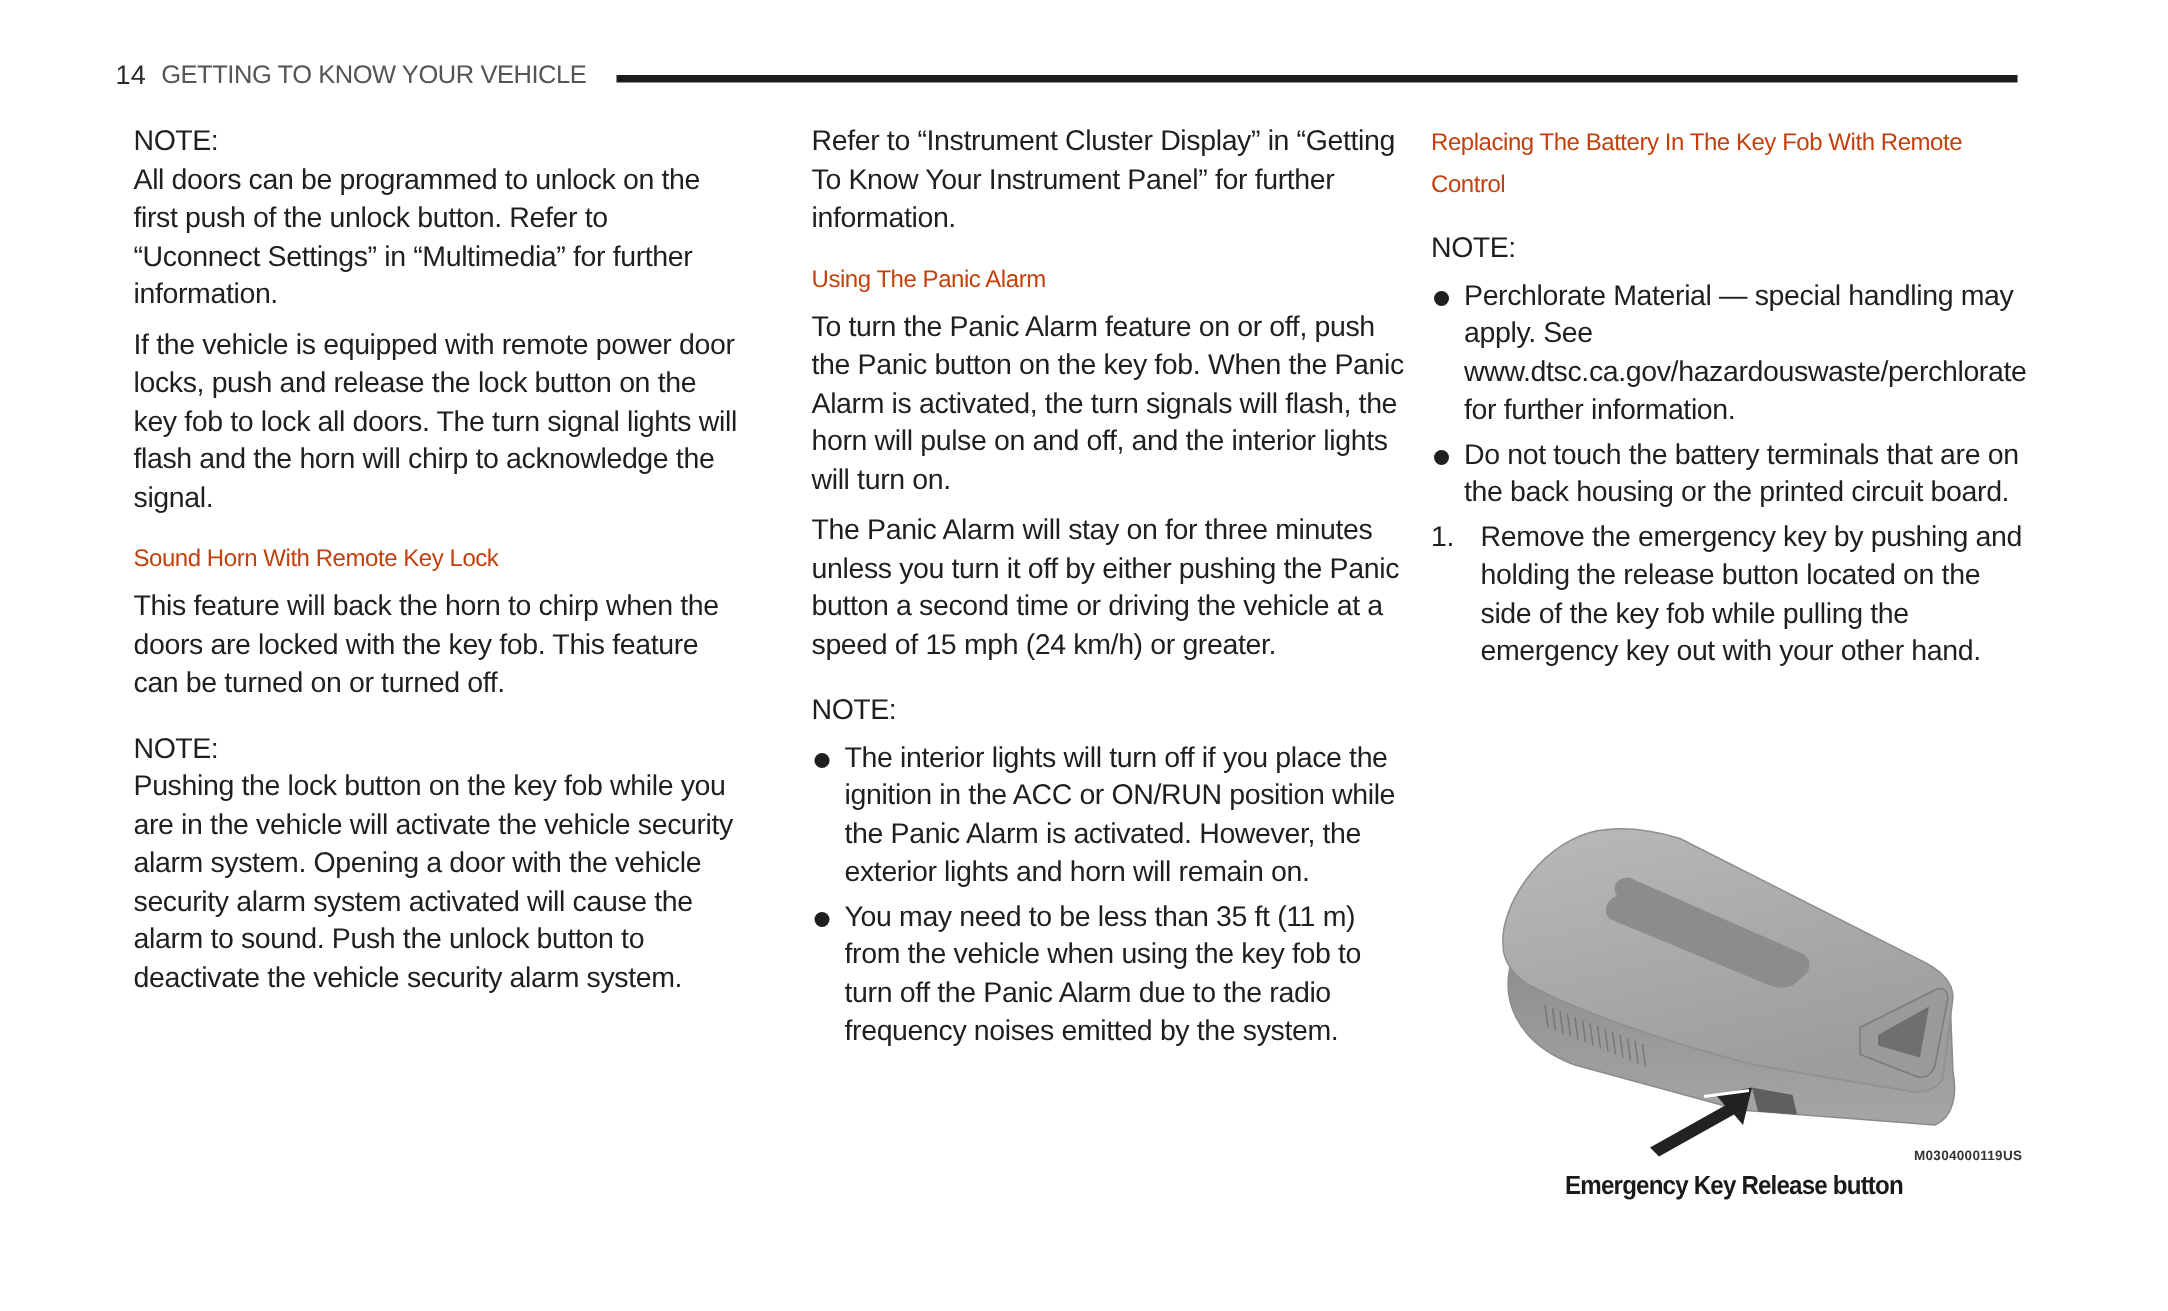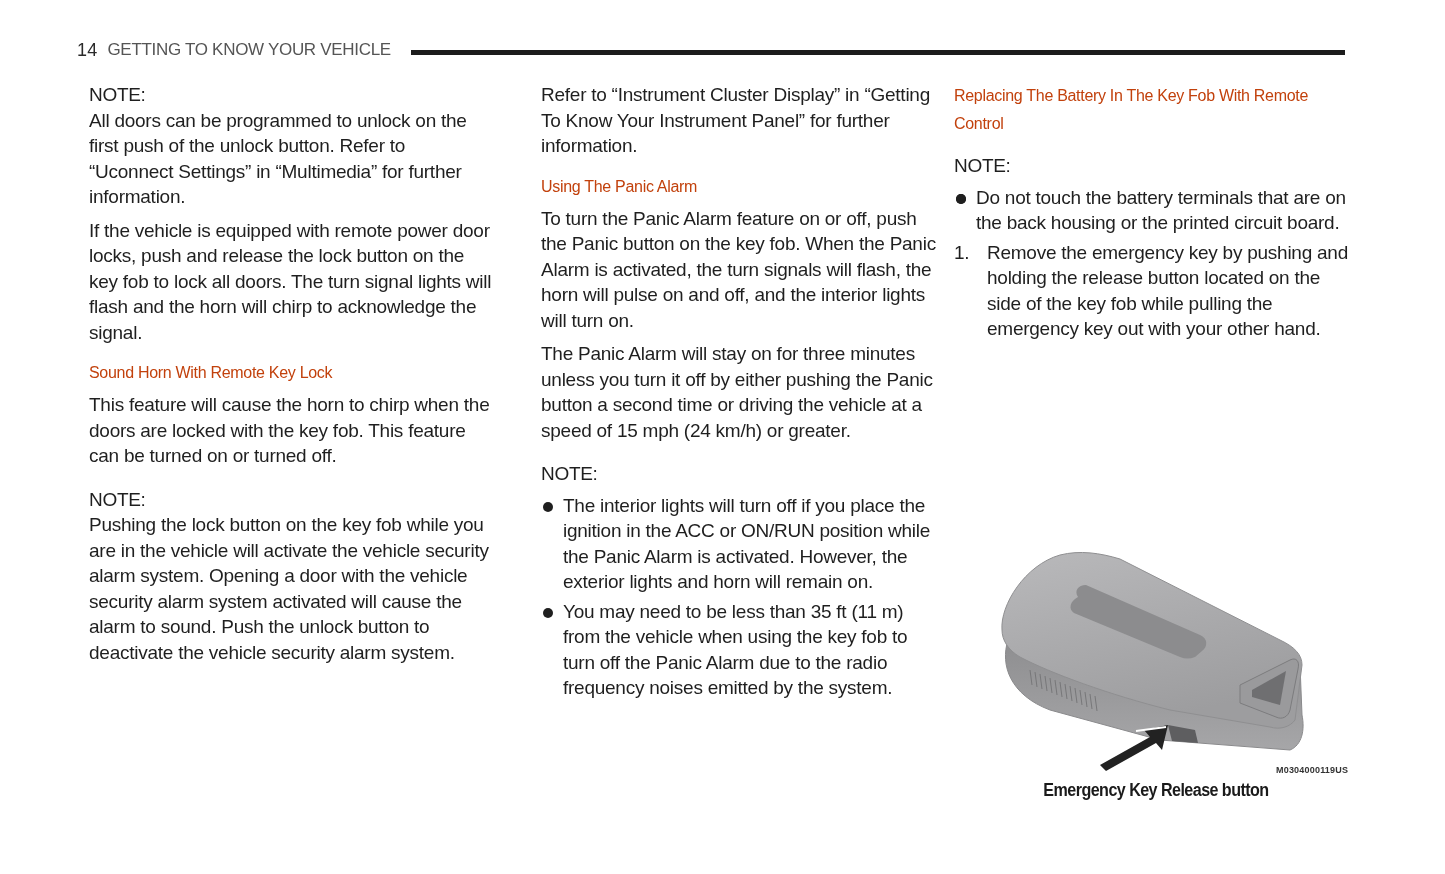--- a/index.html
+++ b/index.html
@@ -141,21 +141,21 @@
   <div class="header-rule"></div>
 </div>
 
 <div class="col col1">
   <div class="note-label">NOTE:</div>
   <p>All doors can be programmed to unlock on the first push of the unlock button. Refer to “Uconnect Settings” in “Multimedia” for further information.</p>
 
   <p>If the vehicle is equipped with remote power door locks, push and release the lock button on the key fob to lock all doors. The turn signal lights will flash and the horn will chirp to acknowledge the signal.</p>
 
   <h2>Sound Horn With Remote Key Lock</h2>
-  <p>This feature will cause the horn to chirp when the doors are locked with the key fob. This feature can be turned on or turned off.</p>
+  <p>This feature will back the horn to chirp when the doors are locked with the key fob. This feature can be turned on or turned off.</p>
 
   <div class="spacer"></div>
   <div class="note-label">NOTE:</div>
   <p>Pushing the lock button on the key fob while you are in the vehicle will activate the vehicle security alarm system. Opening a door with the vehicle security alarm system activated will cause the alarm to sound. Push the unlock button to deactivate the vehicle security alarm system.</p>
 </div>
 
 <div class="col col2">
   <p>Refer to “Instrument Cluster Display” in “Getting To Know Your Instrument Panel” for further information.</p>
 
   <h2>Using The Panic Alarm</h2>
@@ -177,20 +177,21 @@
 </div>
 
 <div class="col col3">
   <h2 class="first">Replacing The Battery In The Key Fob With Remote Control</h2>
 
   <div class="spacer"></div>
   <div class="note-label" style="margin-bottom:6px;">NOTE:</div>
   <ul class="bullets">
     <li>
       <span class="dot"></span>
+      <span>Perchlorate Material — special handling may apply. See www.dtsc.ca.gov/hazardouswaste/perchlorate for further information.</span>
     </li>
     <li>
       <span class="dot"></span>
       <span>Do not touch the battery terminals that are on the back housing or the printed circuit board.</span>
     </li>
   </ul>
 
   <ol class="steps">
     <li>
       <span class="num">1.</span>

